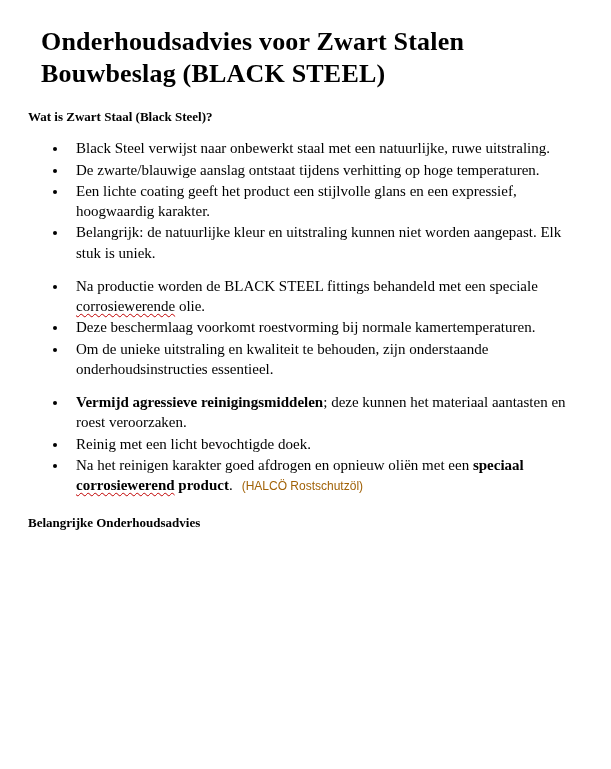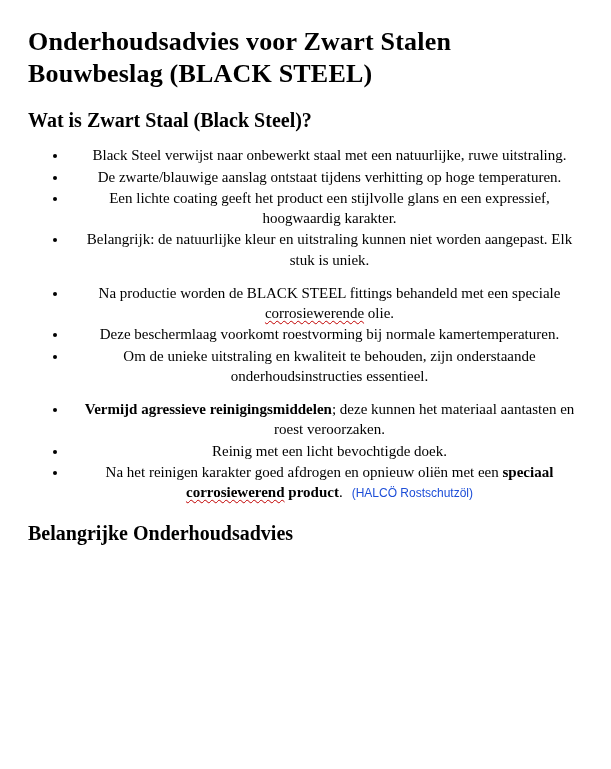--- a/index.html
+++ b/index.html
@@ -13,57 +13,56 @@
     box-sizing: border-box;
     font-family: "Liberation Serif", serif;
     color: #000000;
     padding: 8px 28px 20px 28px;
     overflow: hidden;
   }
   .doc-title {
     font-size: 26px;
     font-weight: bold;
     line-height: 1.22;
-    margin: 18px 0 0 0;
+    margin: 18px 0 0 13px;
     letter-spacing: 0.2px;
   }
   .h2 {
-    font-size: 20px;
+    font-size: 13px;
     font-weight: bold;
     margin: 20px 0 0 0;
   }
   .h3 {
     font-size: 15px;
     font-weight: bold;
     margin: 30px 0 0 0;
   }
   ul.bullets {
     margin: 13px 0 0 0;
     padding: 0 0 0 40px;
     list-style: disc outside;
-    text-align: center;
   }
   ul.bullets li {
     font-size: 15px;
     line-height: 1.35;
     margin: 0 0 1px 0;
     padding-left: 8px;
   }
   .run.b { font-weight: bold; }
   .run.sq {
     text-decoration: underline;
     text-decoration-style: wavy;
     text-decoration-color: #c00000;
     text-decoration-thickness: 1px;
     text-underline-offset: 2px;
   }
   .run.note {
     font-family: "Liberation Sans", sans-serif;
     font-size: 12px;
-    color: #1d4ed8;
+    color: #a16207;
     margin-left: 9px;
   }
 </style>
 </head>
 <body>
 
 <h1 class="doc-title">Onderhoudsadvies voor Zwart Stalen Bouwbeslag (BLACK STEEL)</h1>
 
 <section>
   <h2 class="h2">Wat is Zwart Staal (Black Steel)?</h2>

